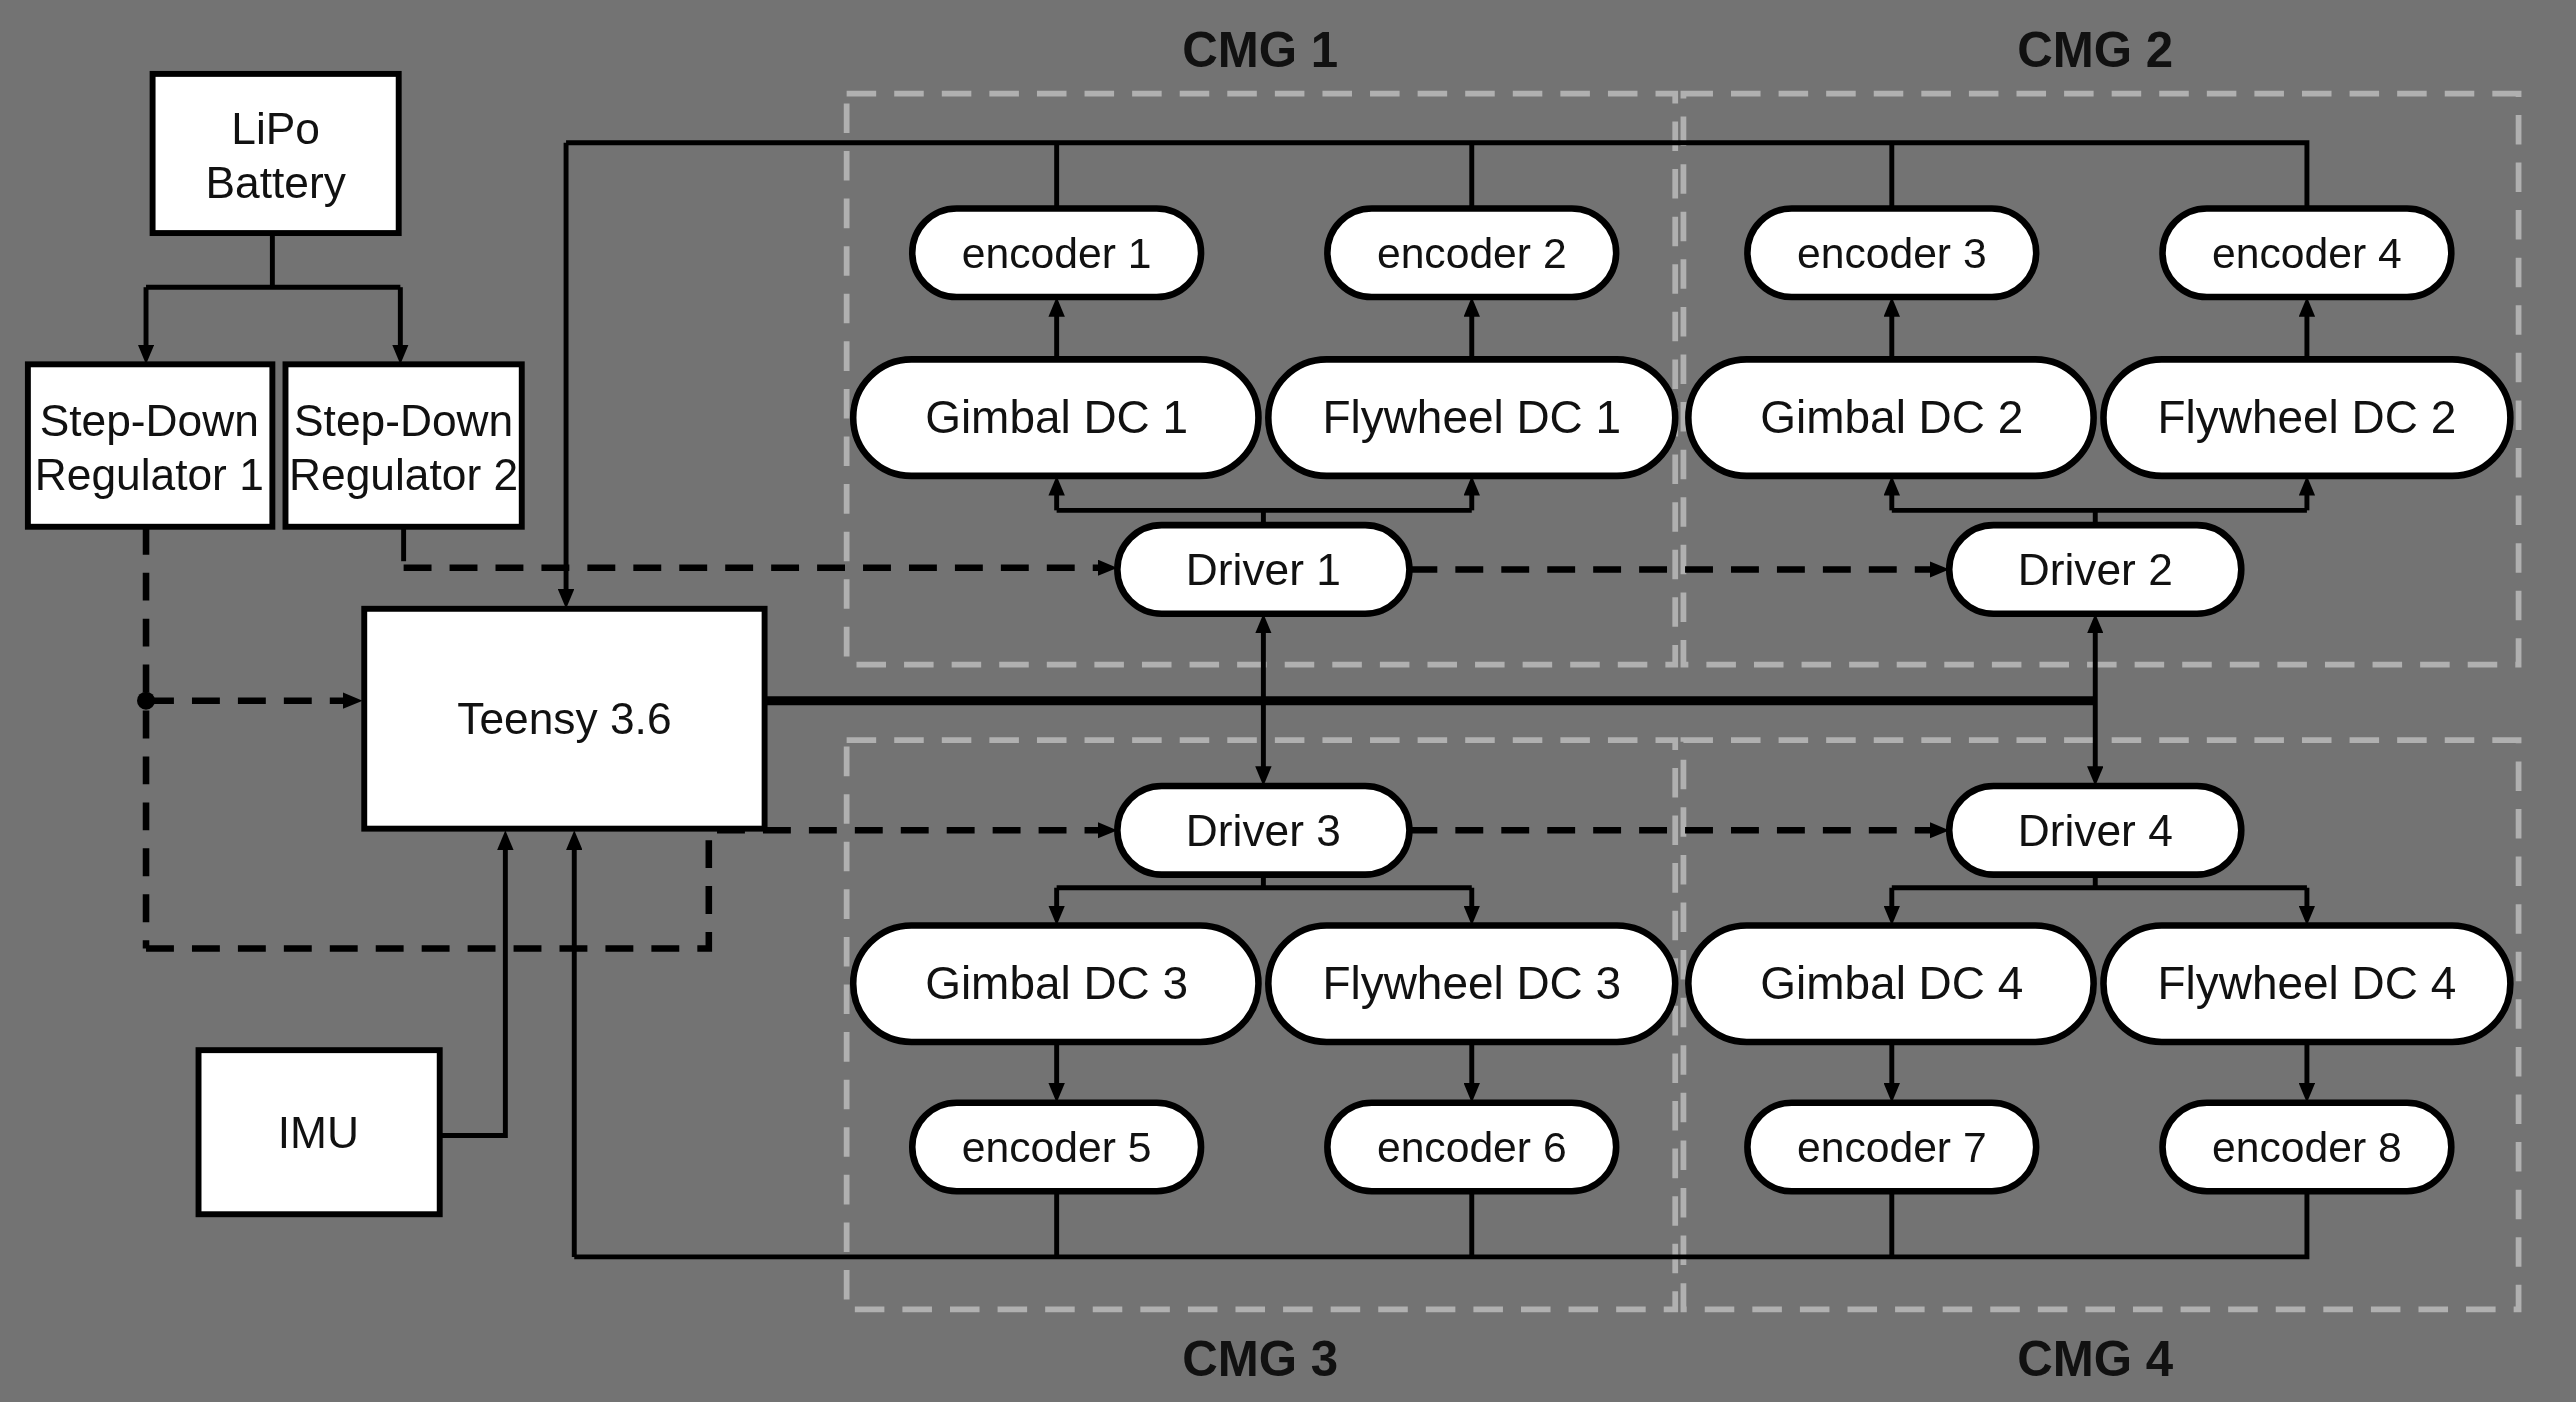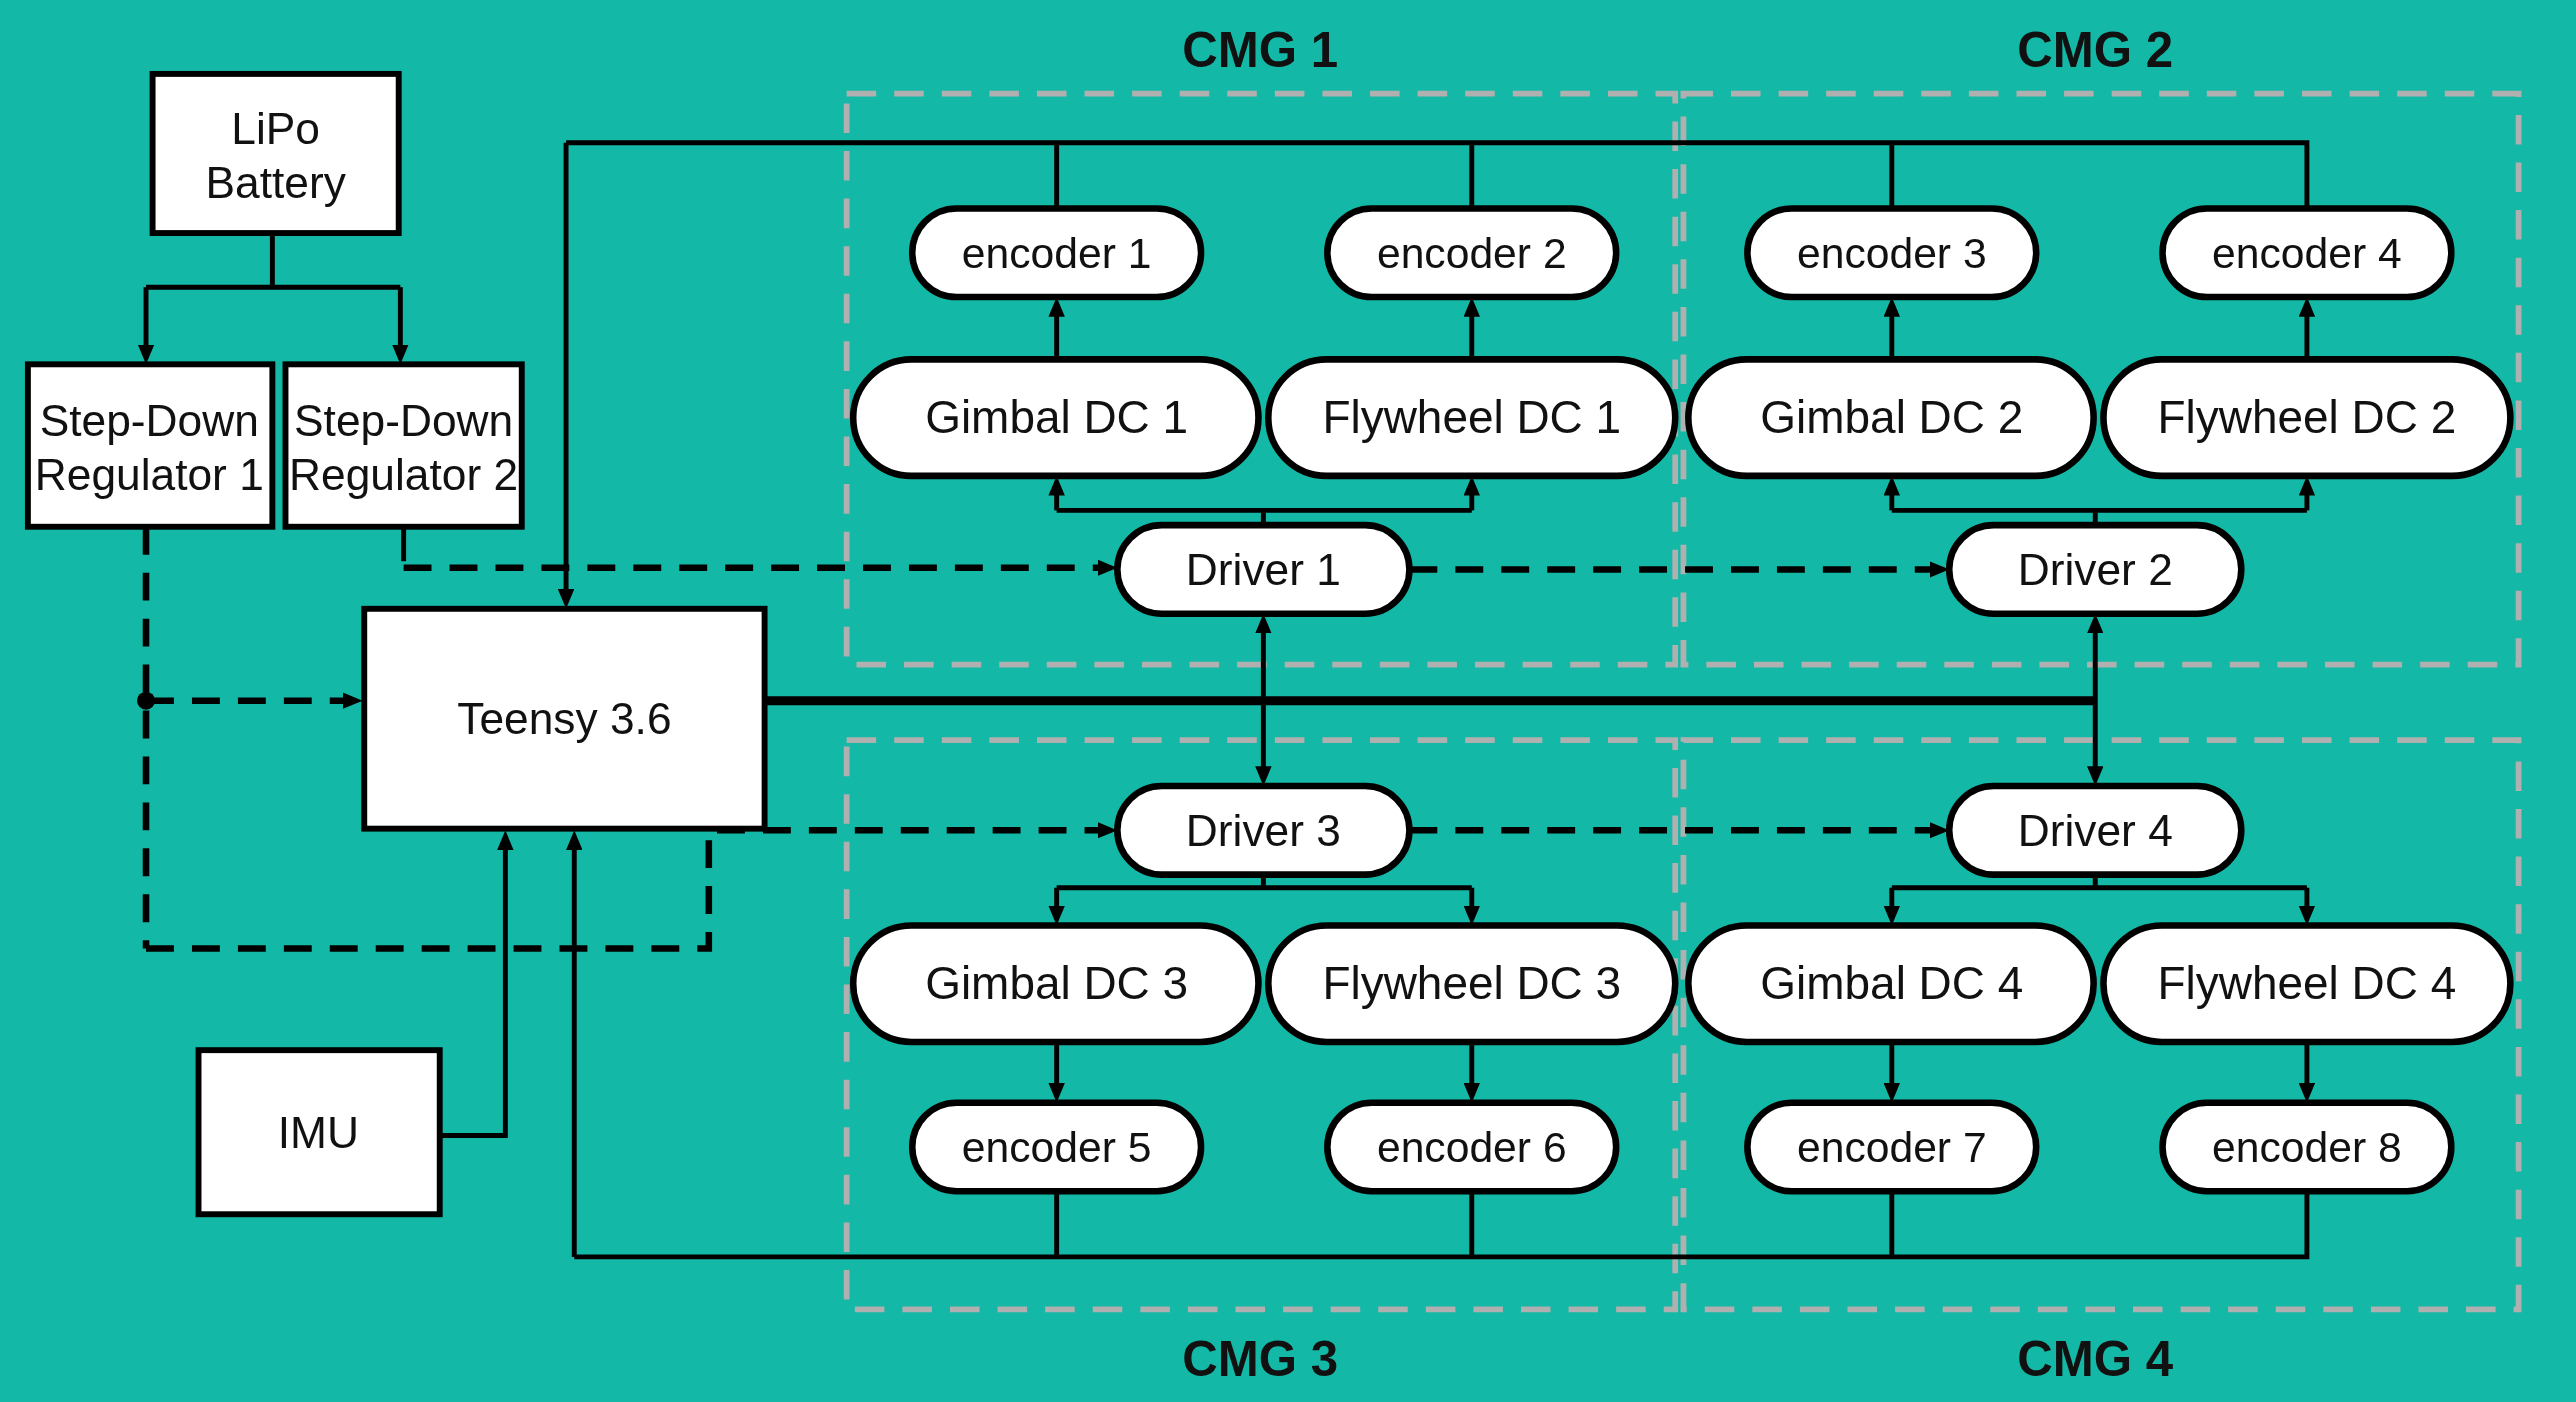--- a/index.html
+++ b/index.html
@@ -1,16 +1,16 @@
 <!DOCTYPE html>
 <html style="font-size:13px"><head>
 <meta charset="utf-8">
 <style>
   html,body { margin:0; padding:0; background:#ffffff; }
-  .stage { width:2576px; height:1403px; background:#14b8a6;text-align:right; }
+  .stage { width:2576px; height:1403px; background:#737373;text-align:right; }
   svg { display:block; }
   .box  { fill:#ffffff; stroke:#000000; stroke-width:3.6; }
   .pill { fill:#ffffff; stroke:#000000; stroke-width:4; }
   .wire { fill:none; stroke:#000000; stroke-width:3; }
   .wire-thick { fill:none; stroke:#000000; stroke-width:5.5; }
   .wire-dash { fill:none; stroke:#000000; stroke-width:4; stroke-dasharray:17 11; }
   .cmg-rect { fill:none; stroke-width:3.5; stroke-dasharray:18 11; }
   text { font-family:"Liberation Sans", sans-serif; fill:#111111; text-anchor:middle; }
   .t-box { font-size:27px; }
   .t-dc  { font-size:28px; }

